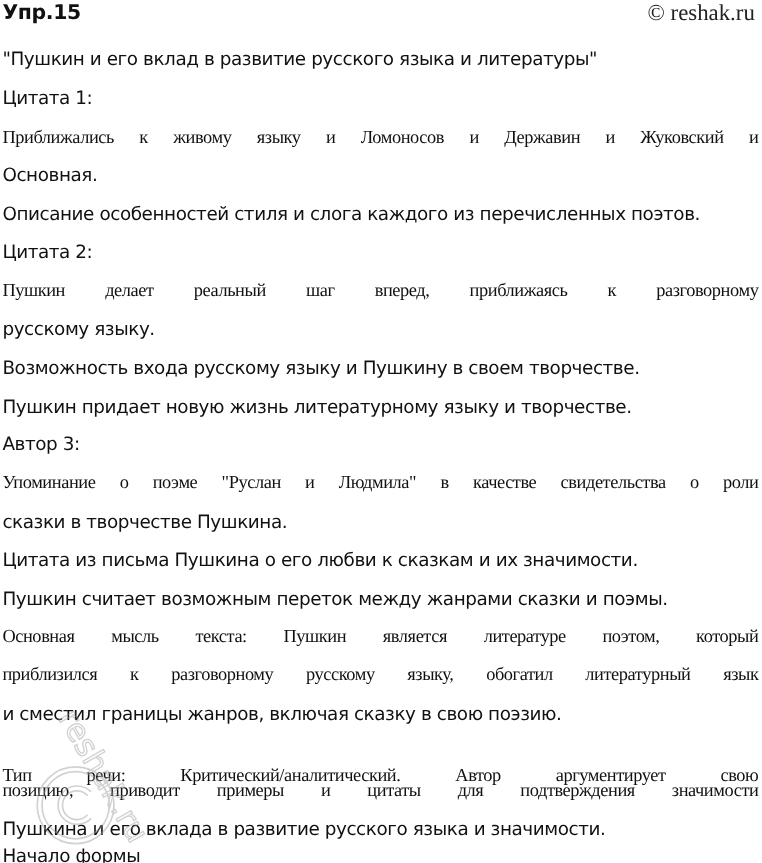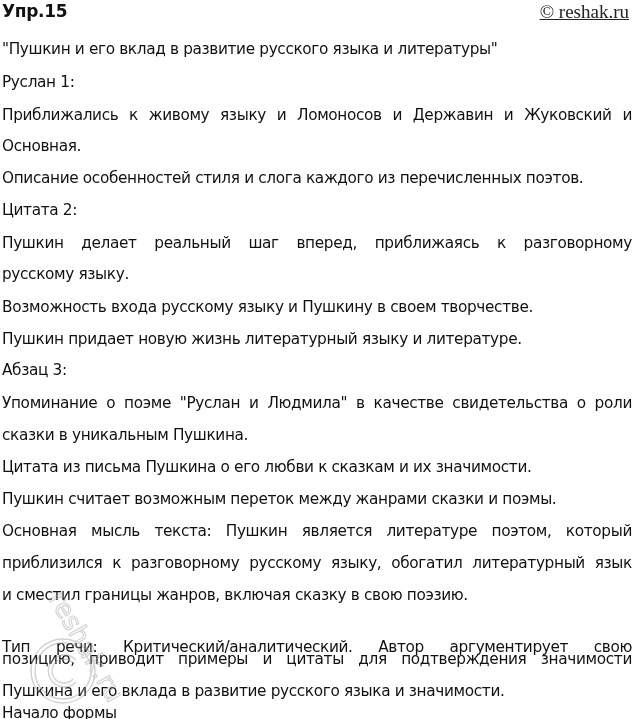--- a/index.html
+++ b/index.html
@@ -31,35 +31,35 @@
       font-size: 17px;
       letter-spacing: -0.3px;
     }
     .copyright {
       position: absolute;
       right: 6px;
       top: 1px;
       font-family: "Liberation Serif", serif;
       font-size: 19px;
       color: #222;
-      text-decoration: underline;
     }
     .line {
       position: absolute;
       left: 2px;
       white-space: nowrap;
       font-family: "DejaVu Sans", sans-serif;
       font-size: 15.3px;
       letter-spacing: -0.35px;
       line-height: 20px;
     }
     .justify {
       width: 630px;
       text-align: justify;
       text-align-last: justify;
+      font-family: Liberation Serif, serif;
     }
     .watermark {
       position: absolute;
       left: 18px;
       top: 586px;
       width: 130px;
       height: 130px;
       pointer-events: none;
       opacity: 0.45;
     }
@@ -68,34 +68,34 @@
 <body>
 
 <div class="header">
   <span class="ex-title">Упр.15</span>
   <span class="copyright">© reshak.ru</span>
 </div>
 
 <div>
   <div class="line" style="top:39px">"Пушкин и его вклад в развитие русского языка и литературы"</div>
 
-  <div class="line" style="top:72px">Руслан 1:</div>
+  <div class="line" style="top:72px">Цитата 1:</div>
   <div class="line justify" style="top:105px">Приближались к живому языку и Ломоносов и Державин и Жуковский и</div>
   <div class="line" style="top:136px">Основная.</div>
   <div class="line" style="top:168px">Описание особенностей стиля и слога каждого из перечисленных поэтов.</div>
 
   <div class="line" style="top:200px">Цитата 2:</div>
   <div class="line justify" style="top:233px">Пушкин делает реальный шаг вперед, приближаясь к разговорному</div>
   <div class="line" style="top:264px">русскому языку.</div>
   <div class="line" style="top:297px">Возможность входа русскому языку и Пушкину в своем творчестве.</div>
-  <div class="line" style="top:329px">Пушкин придает новую жизнь литературный языку и литературе.</div>
+  <div class="line" style="top:329px">Пушкин придает новую жизнь литературному языку и творчестве.</div>
 
-  <div class="line" style="top:360px">Абзац 3:</div>
+  <div class="line" style="top:360px">Автор 3:</div>
   <div class="line justify" style="top:393px">Упоминание о поэме "Руслан и Людмила" в качестве свидетельства о роли</div>
-  <div class="line" style="top:425px">сказки в уникальным Пушкина.</div>
+  <div class="line" style="top:425px">сказки в творчестве Пушкина.</div>
   <div class="line" style="top:457px">Цитата из письма Пушкина о его любви к сказкам и их значимости.</div>
   <div class="line" style="top:489px">Пушкин считает возможным переток между жанрами сказки и поэмы.</div>
 
   <div class="line justify" style="top:521px">Основная мысль текста: Пушкин является литературе поэтом, который</div>
   <div class="line justify" style="top:553px">приблизился к разговорному русскому языку, обогатил литературный язык</div>
   <div class="line" style="top:585px">и сместил границы жанров, включая сказку в свою поэзию.</div>
 
   <div class="line justify" style="top:637px">Тип речи: Критический/аналитический. Автор аргументирует свою</div>
   <div class="line justify" style="top:649px">позицию, приводит примеры и цитаты для подтверждения значимости</div>
   <div class="line" style="top:681px">Пушкина и его вклада в развитие русского языка и значимости.</div>

